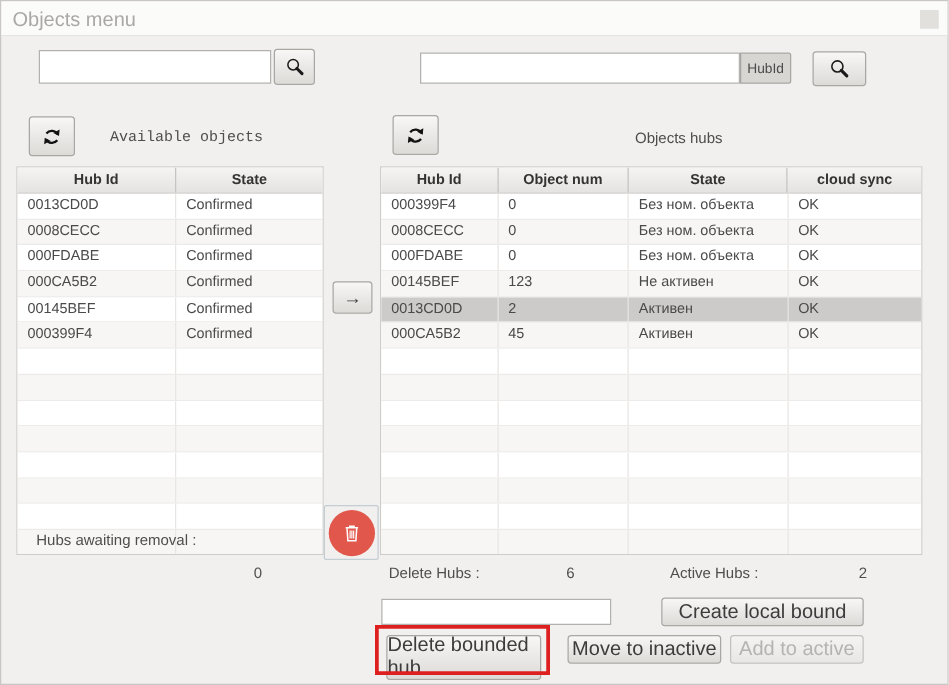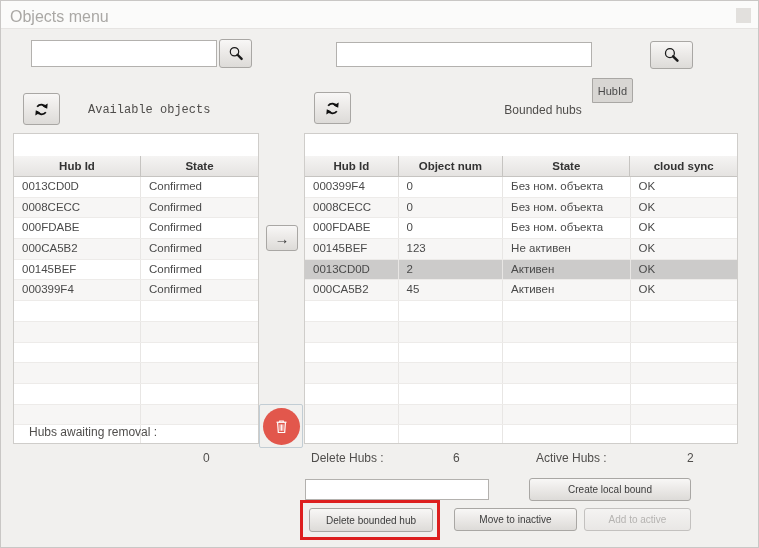--- a/index.html
+++ b/index.html
@@ -15,33 +15,33 @@
   .title { position:absolute; left:9px; top:7px; font-size:16px; color:#aaa8a5; }
   .win-control { position:absolute; right:7px; top:7px; width:15px; height:15px; background:#e2e0dd; }
 
   .txt-input {
     position:absolute; background:#ffffff; border:1px solid #b3b1ae;
     font-size:12px; padding:0 5px; color:#333; outline:none;
   }
   .btn {
     position:absolute; display:flex; align-items:center; justify-content:center;
     background:linear-gradient(#f8f7f6, #eceae8 45%, #dddbd8);
-    border:1px solid #a9a7a4; border-radius:3px; font-size:10px; color:#3c3c3c;
+    border:1px solid #a9a7a4; border-radius:3px; font-size:16px; color:#3c3c3c;
     cursor:default;
   }
-  .btn.flat { background:#d8d6d3; border-radius:0 2px 2px 0; color:#4a4a4a; font-size:11px;margin-top:36px; }
+  .btn.flat { background:#d8d6d3; border-radius:0 2px 2px 0; color:#4a4a4a; font-size:11px; }
   .btn.disabled { color:#b5b3b1; border-color:#c3c1bf; background:linear-gradient(#f4f3f2,#e9e7e5); }
 
   .section-label { position:absolute; font-size:12px; color:#4f4d4b; }
 
   
   .tbl { position:absolute; background:#ffffff; border:1px solid #cfcdca; overflow:hidden; }
   .tbl-left  { left:12px;  top:132px; width:246px; height:311px; }
   .tbl-right { left:303px; top:132px; width:434px; height:311px; }
-  .thead { display:flex; height:21px; background:linear-gradient(#f5f4f3,#e5e3e1); border-bottom:1px solid #c6c4c1;margin-top:22px; }
+  .thead { display:flex; height:21px; background:linear-gradient(#f5f4f3,#e5e3e1); border-bottom:1px solid #c6c4c1; }
   .th {
     font-size:11.5px; font-weight:bold; color:#333; text-align:center;
     line-height:20px; border-right:1px solid #c6c4c1; overflow:hidden;
   }
   .th:last-child { border-right:none; }
   .trow { display:flex; height:20.7px; background:#ffffff; border-bottom:1px solid #edebe9; }
   .trow.alt { background:#f7f6f5; }
   .trow.sel { background:#cccbca; }
   .td {
     font-size:11.5px; color:#4a4a4a; padding-left:8px; line-height:19.5px;
@@ -119,21 +119,21 @@
   <div class="btn" style="left:313px; top:91px; width:37px; height:32px;">
     <span>
       <svg class="icon-svg" width="19" height="19" viewBox="0 0 24 24">
         <path d="M6.5 8.5 A7 7 0 0 1 18 9.5" fill="none" stroke="#111" stroke-width="2.3"></path>
         <path d="M19.8 4.5 L19.2 11.2 L13.5 8.2 Z" fill="#111"></path>
         <path d="M17.5 15.5 A7 7 0 0 1 6 14.5" fill="none" stroke="#111" stroke-width="2.3"></path>
         <path d="M4.2 19.5 L4.8 12.8 L10.5 15.8 Z" fill="#111"></path>
       </svg>
     </span>
   </div>
-  <span class="section-label" style="left:462px; top:102px; width:160px; text-align:center;">Bounded hubs</span>
+  <span class="section-label" style="left:462px; top:102px; width:160px; text-align:center;">Objects hubs</span>
 
   <div class="tbl tbl-left">
       <div class="thead">
         <div class="th">Hub Id</div>
         <div class="th">State</div>
       </div>
       <div class="trow">
         <div class="td">0013CD0D</div>
         <div class="td">Confirmed</div>
       </div>
@@ -305,19 +305,19 @@
 
   <span class="status-label" style="left:310px; top:450px;">Delete Hubs :</span>
   <span class="status-value" style="left:452px; top:450px;">6</span>
 
   <span class="status-label" style="left:535px; top:450px;">Active Hubs :</span>
   <span class="status-value" style="left:686px; top:450px;">2</span>
 
   <input class="txt-input" style="left: 304px; top: 478px; width: 184px; height: 21px;" value="">
   <div class="btn" style="left:528px; top:477px; width:162px; height:23px;">Create local bound</div>
 
-  <div class="btn" style="left:308px; top:507px; width:124px; height:24px;">Delete bounded hub</div>
+  <div class="btn" style="left:308px; top:507px; width:124px; height:36px;">Delete bounded hub</div>
   <div class="btn" style="left:453px; top:507px; width:123px; height:23px;">Move to inactive</div>
   <div class="btn disabled" style="left:583px; top:507px; width:107px; height:23px;">Add to active</div>
 
   <div class="annotation" style="border-color: rgb(221, 31, 31);"></div>
 
 </div>
 
 </body></html>

